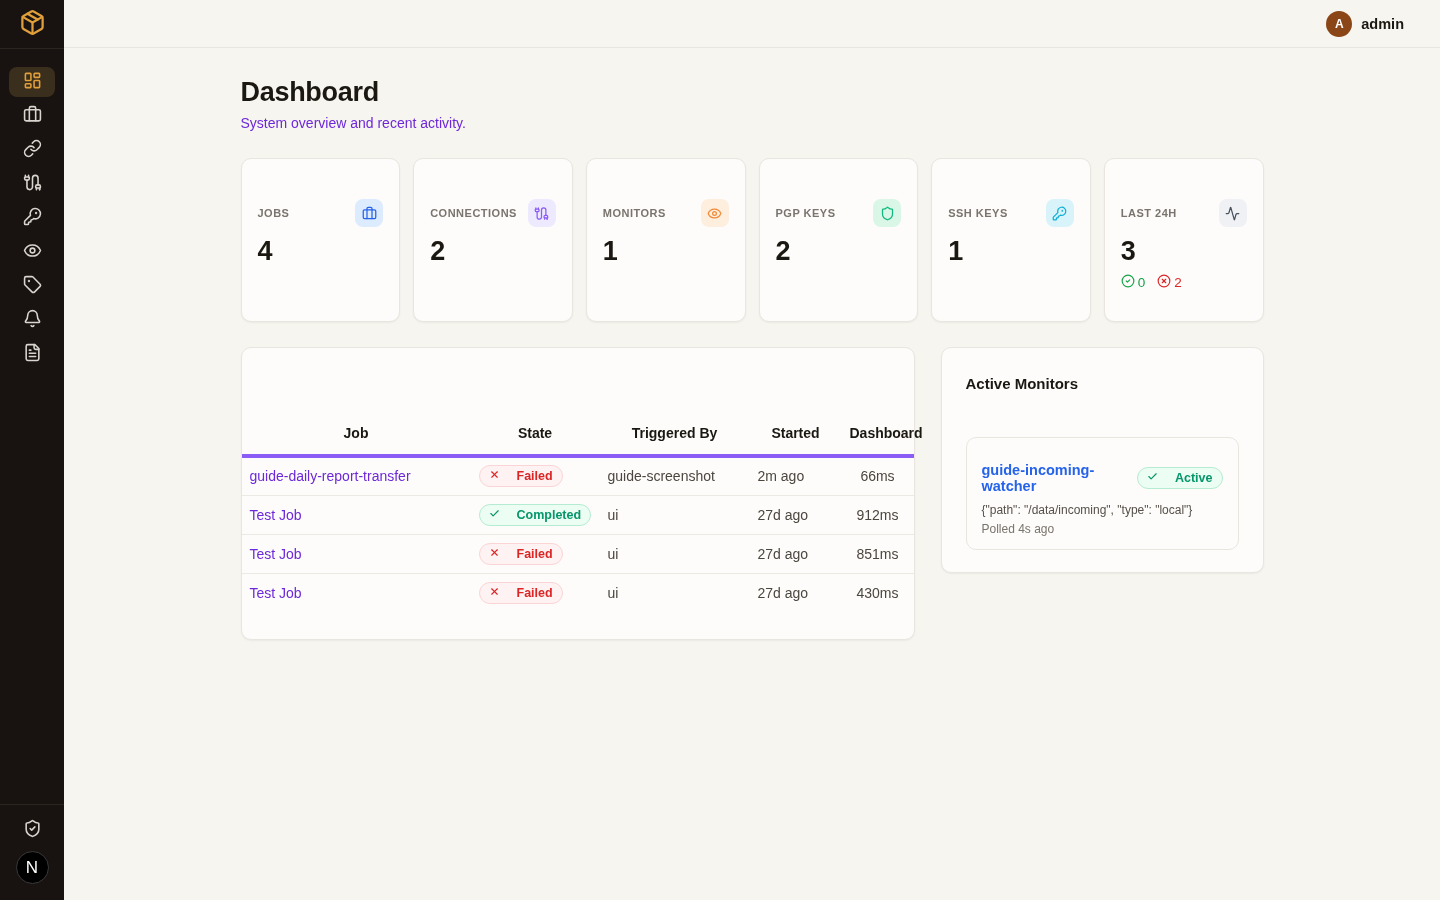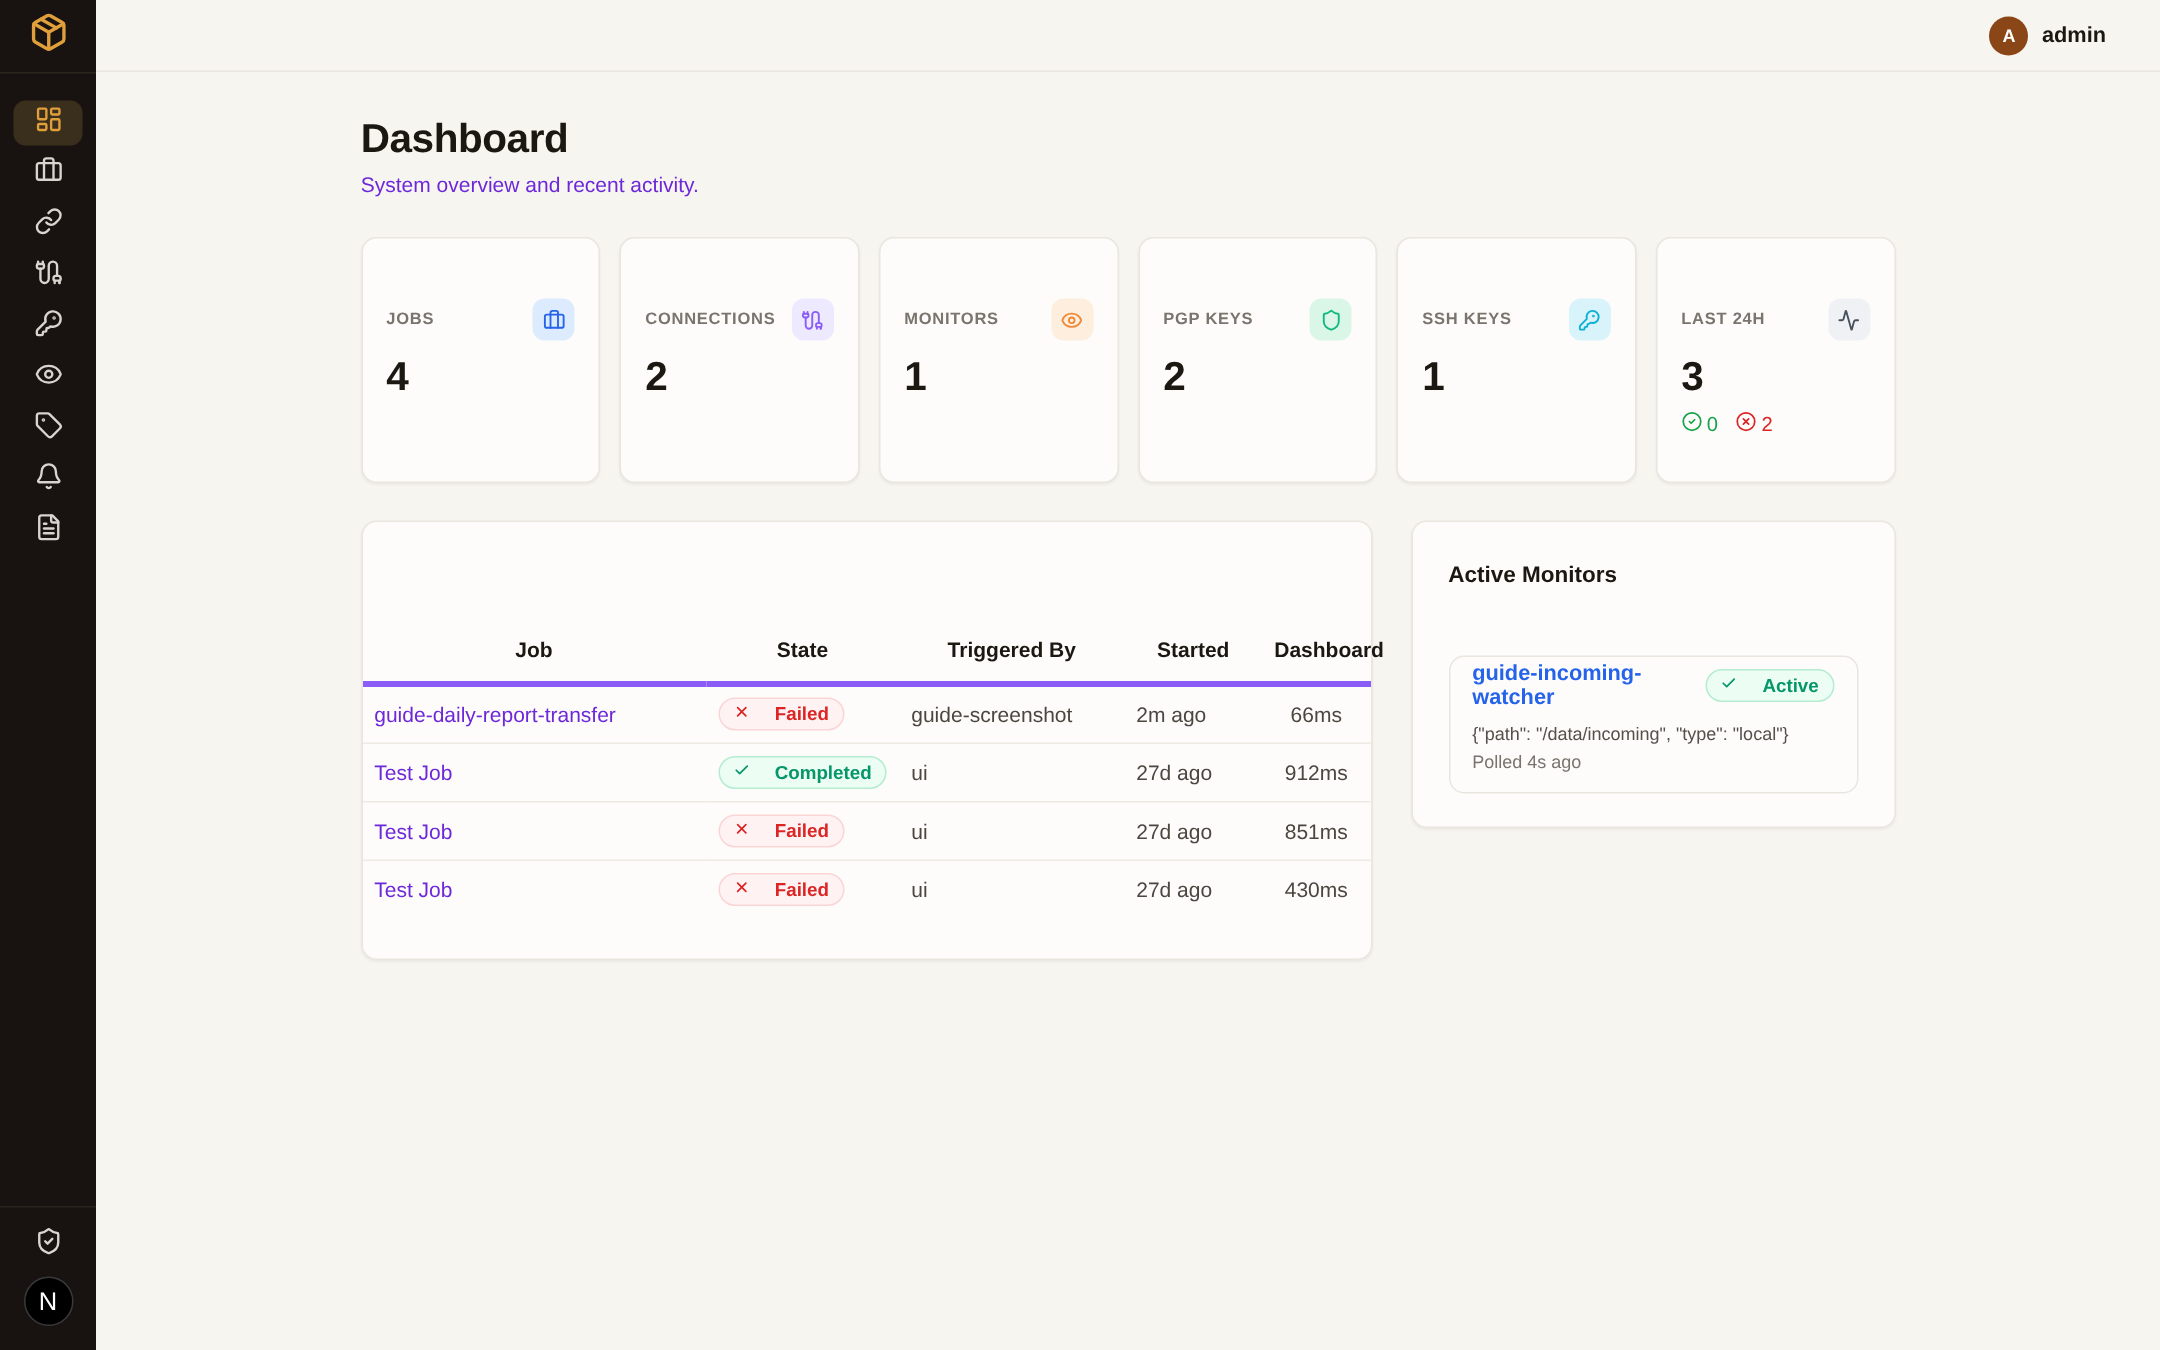--- a/index.html
+++ b/index.html
@@ -112,21 +112,21 @@
 
   .badge {
     display: inline-flex; align-items: center; gap: 17px; height: 22px; padding: 0 9px;
     border-radius: 11px; font-size: 12.5px; font-weight: 600;
   }
   .badge svg { width: 11px; height: 11px; }
   .badge.failed    { color: #dc2626; background: #fef2f2; border: 1px solid #fbd5d5; }
   .badge.completed { color: #059669; background: #ecfdf4; border: 1px solid #b5ecd1; }
 
   .monitors { width: 323px; padding: 27px 24px 22px; }
-  .monitor-card { margin-top: 45px; border: 1px solid #e9e6df; border-radius: 10px; padding: 3px 15px 13px; }
+  .monitor-card { margin-top: 45px; border: 1px solid #e9e6df; border-radius: 10px; padding: 24px 15px 13px; }
   .monitor-head { display: flex; align-items: center; justify-content: space-between; }
   .monitor-name { color: #2563eb; font-size: 14.5px; font-weight: 600; text-decoration: none; cursor: pointer; }
   .monitor-config { margin-top: 9px; font-size: 12px; color: #55504a; }
   .monitor-polled { margin-top: 5px; font-size: 12px; color: #79746d; }
 </style>
 </head>
 <body>
 
 <div class="app">
 

